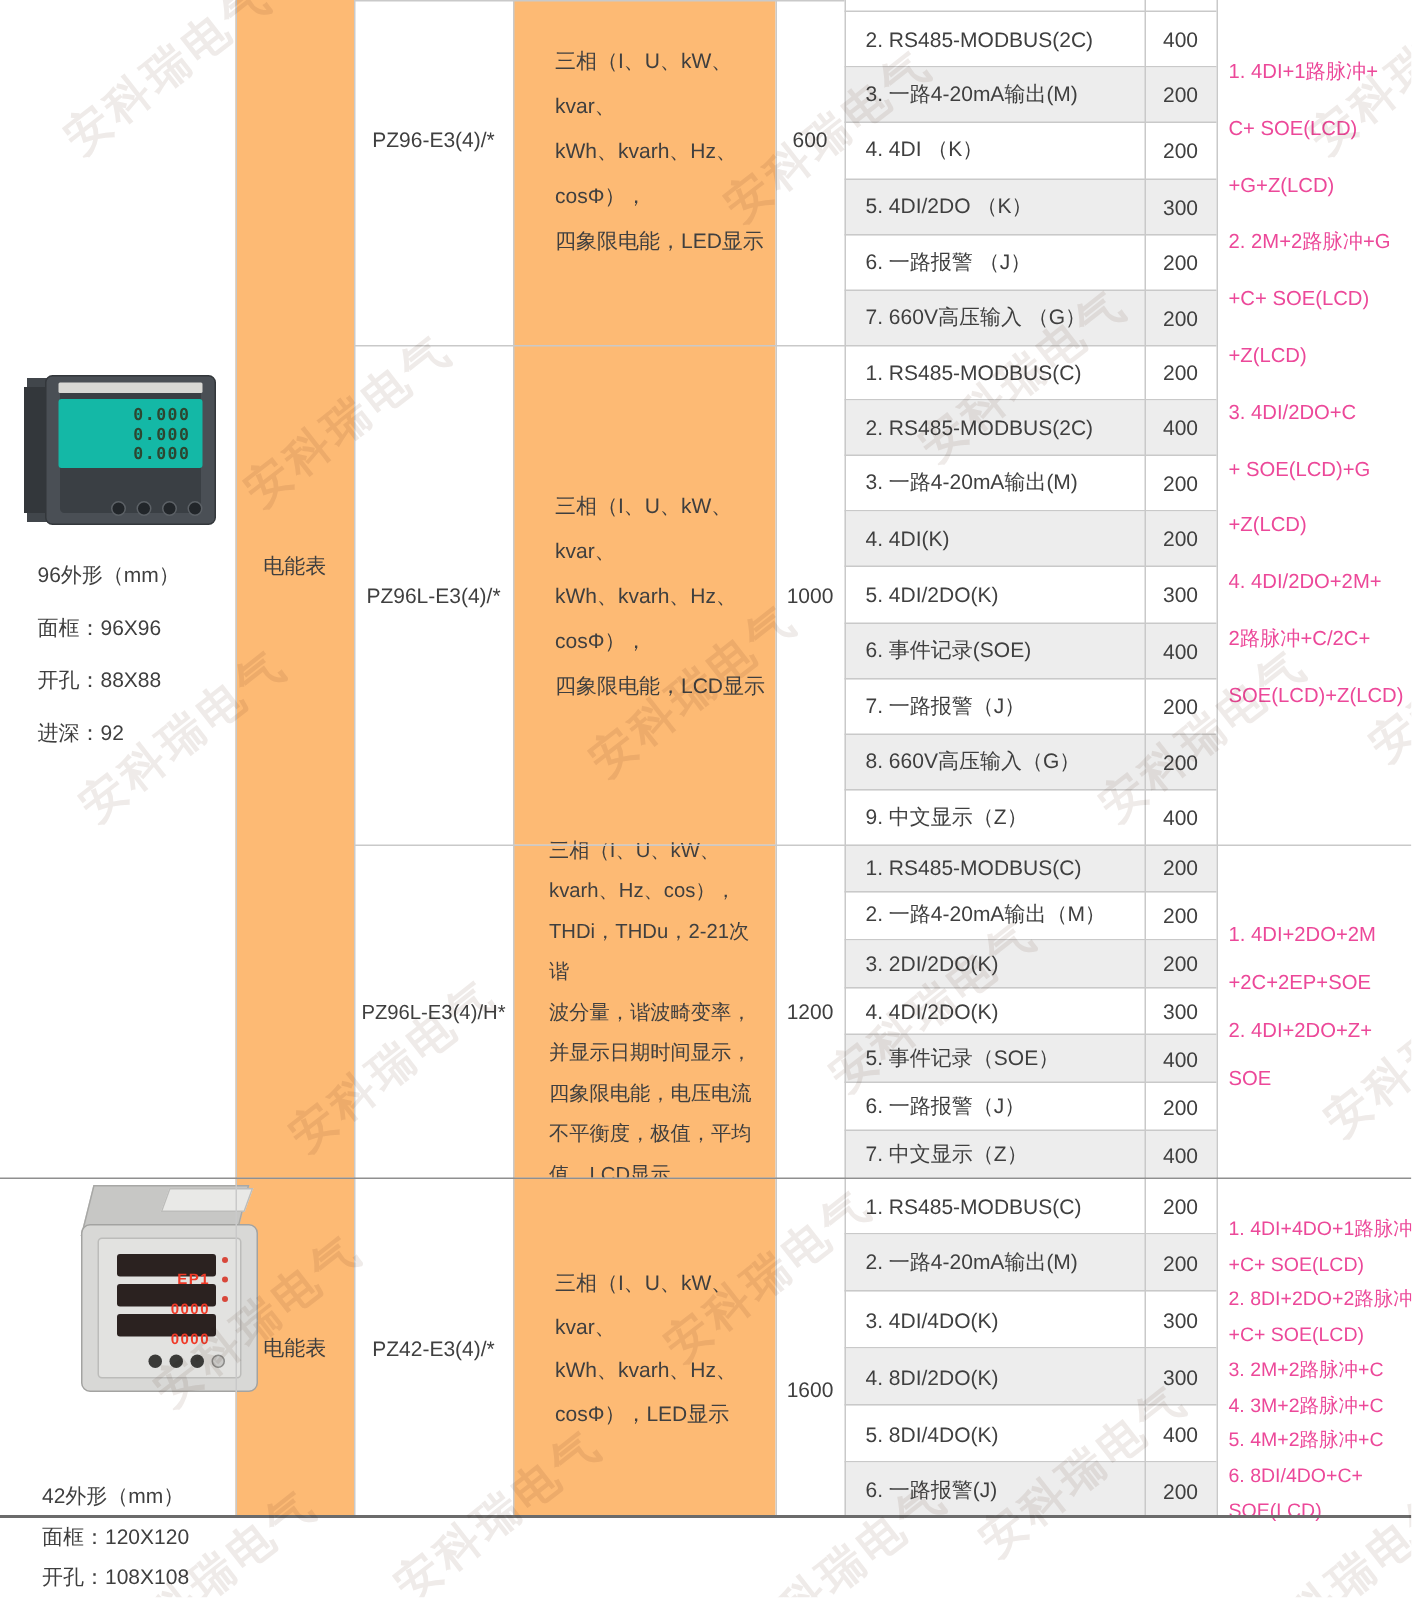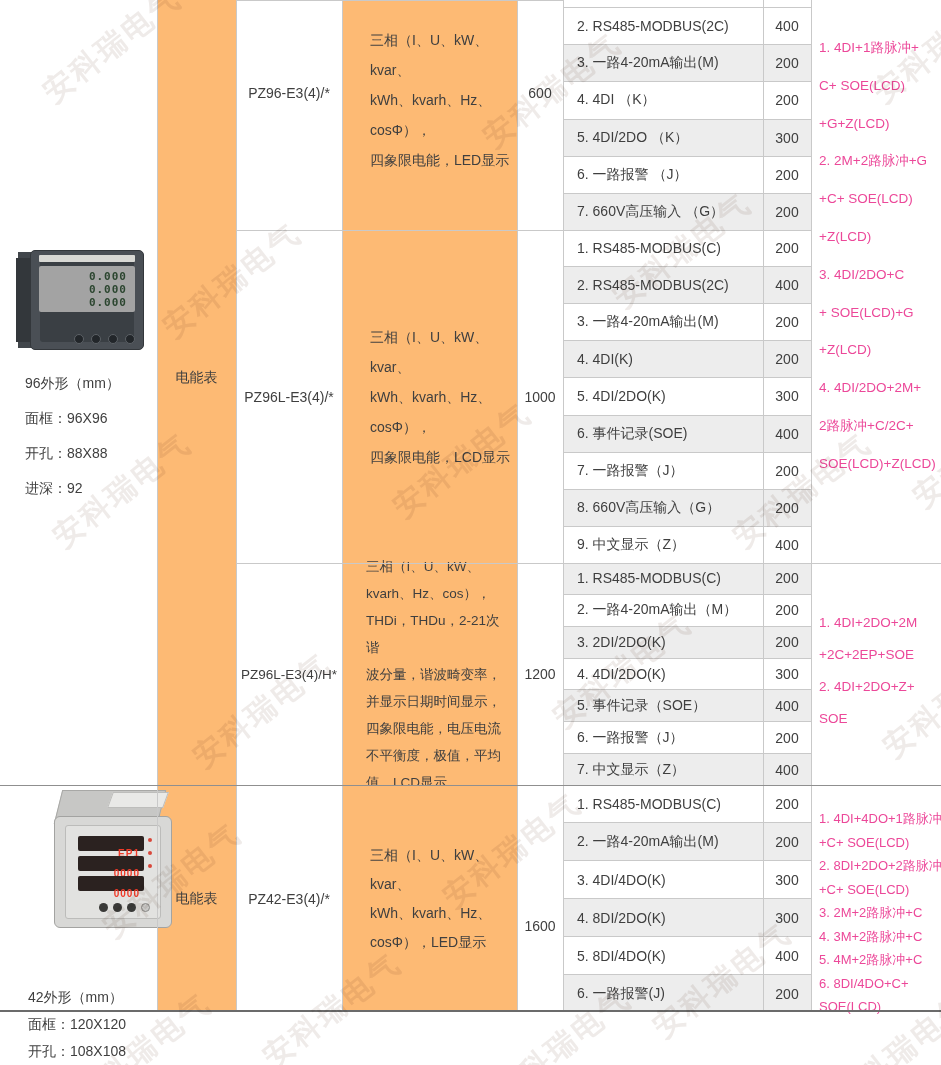--- a/index.html
+++ b/index.html
@@ -48,21 +48,21 @@
   
   .meterA{position:absolute;left:16px;top:250px;width:130px;height:100px;}
   .mA-side{position:absolute;left:0;top:8px;width:28px;height:84px;background:#33373b;}
   .mA-tab{position:absolute;left:2px;top:2px;width:34px;height:10px;background:#41464b;}
   .mA-tab2{position:absolute;left:2px;top:88px;width:34px;height:10px;background:#41464b;}
   .mA-body{position:absolute;left:14px;top:0;width:114px;height:100px;background:#4a4f55;
            border-radius:5px;border:1px solid #33373b;box-sizing:border-box;}
   .mA-face{position:absolute;left:9px;top:7px;right:9px;bottom:7px;background:#3a3f44;
            border-radius:3px;}
   .mA-strip{position:absolute;left:8px;top:4px;right:8px;height:7px;background:#d8d8d4;border-radius:1px;}
-  .mA-screen{position:absolute;left:8px;top:15px;right:8px;height:46px;background:#a3a3a3;
+  .mA-screen{position:absolute;left:8px;top:15px;right:8px;height:46px;background:#14b8a6;
              border-radius:2px;display:flex;flex-direction:column;justify-content:center;
              align-items:flex-end;padding-right:8px;box-sizing:border-box;}
   .mA-digit{font-family:"DejaVu Sans Mono","Liberation Mono",monospace;font-size:11px;
             line-height:13px;color:#2c4630;font-weight:bold;letter-spacing:1px;}
   .mA-btns{position:absolute;left:10px;bottom:5px;right:8px;display:flex;gap:7px;justify-content:flex-end;}
   .mA-btns span{width:8px;height:8px;border-radius:50%;background:#22262a;border:1px solid #5c6166;}
   
   .meterB{position:absolute;left:52px;top:790px;width:126px;height:142px;}
   .mB-top{position:absolute;left:6px;top:0;width:104px;height:34px;background:#c7c7c5;
           border:1px solid #a8a8a6;box-sizing:border-box;transform:skewX(-14deg);}

